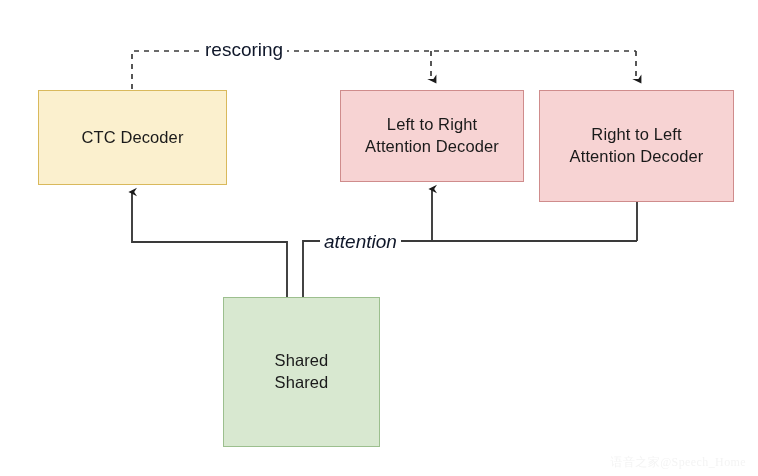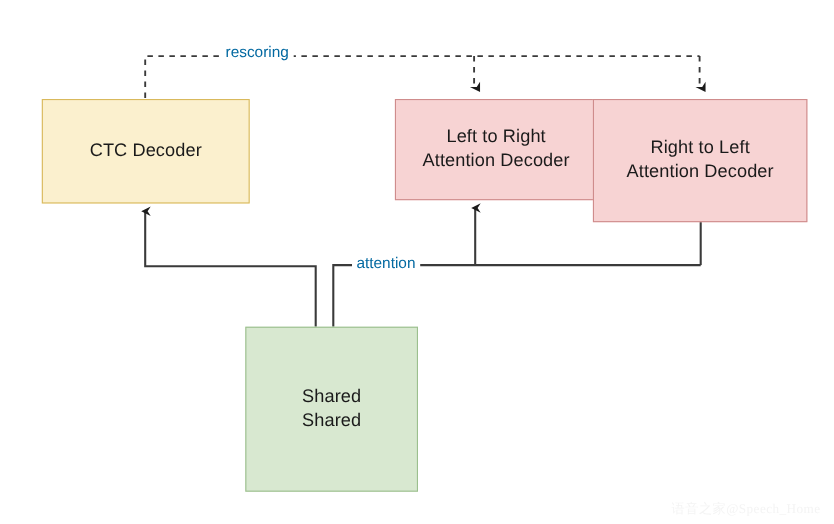--- a/index.html
+++ b/index.html
@@ -45,55 +45,55 @@
     background: #fbf0ce;
     border: 1.6px solid #d9b95c;
   }
   .node-l2r {
     left: 340px;
     top: 90px;
     width: 184px;
     height: 92px;
     background: #f7d3d3;
     border: 1.6px solid #cf8c8c;
-    margin-left: 19px;
   }
   .node-r2l {
     left: 539px;
     top: 90px;
     width: 195px;
     height: 112px;
     background: #f7d3d3;
     border: 1.6px solid #cf8c8c;
   }
   .node-encoder {
     left: 223px;
     top: 297px;
     width: 157px;
     height: 150px;
     background: #d8e8d0;
     border: 1.6px solid #9cbf8e;
   }
   .edge-label {
     position: absolute;
     background: #ffffff;
-    color: #0369a1;
-    font-size: 14px;
+    color: #0f172a;
+    font-size: 19px;
     line-height: 1;
     padding: 1px 4px;
     white-space: nowrap;
     z-index: 4;
   }
   .label-rescoring {
     left: 201px;
     top: 39px;
   }
   .label-attention {
     left: 320px;
     top: 231px;
+    font-style: italic;
   }
   .watermark {
     position: absolute;
     right: 12px;
     bottom: 5px;
     font-size: 12px;
     color: #f4f4f4;
     font-family: "Liberation Serif", serif;
     letter-spacing: 0.4px;
     white-space: nowrap;

